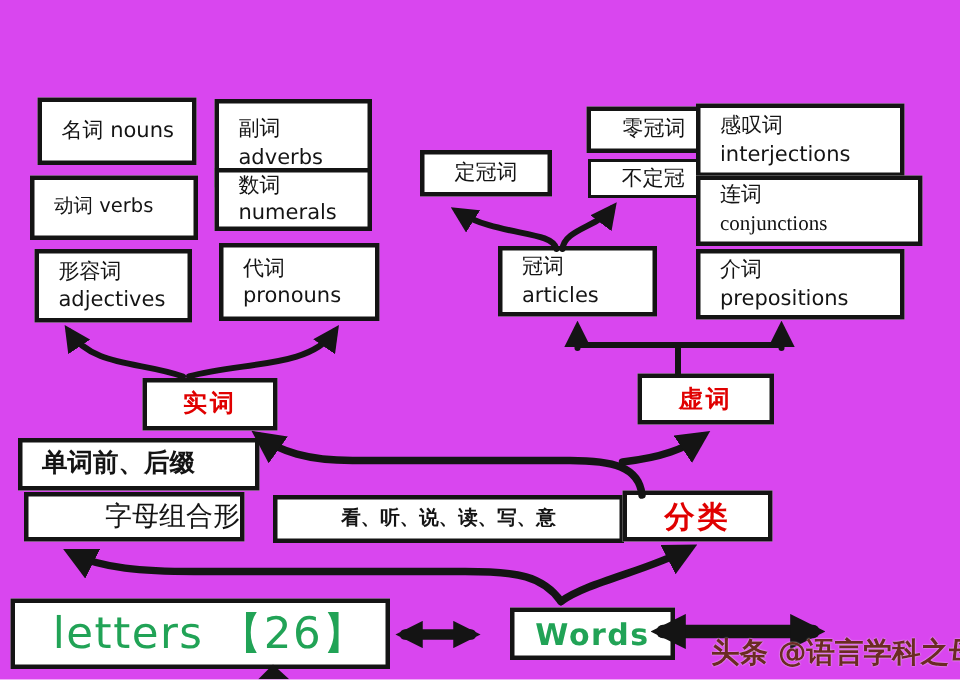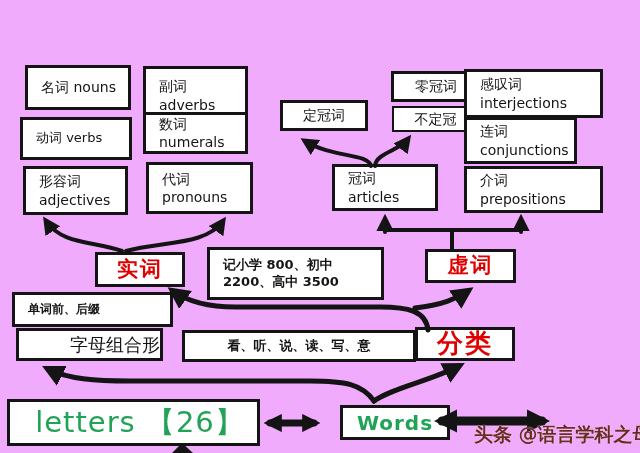--- a/index.html
+++ b/index.html
@@ -1,37 +1,37 @@
 <!DOCTYPE html>
 <html style="--ink: #141414; --red: #e00000; --green: #21a356; --watermark: #6b2a24;"><head>
 <meta charset="utf-8">
 <style>
   html,body{margin:0;padding:0;background:#ffffff;}
   #canvas{
-    position:relative;width:640px;height:453px;background:#f0abfc;overflow:hidden;
+    position:relative;width:640px;height:453px;background:#d946ef;overflow:hidden;
     font-family:"DejaVu Sans","Liberation Sans",sans-serif;color:#141414;
   }
   .box{
     position:absolute;box-sizing:border-box;background:#ffffff;
     border:3px solid #141414;display:flex;flex-direction:column;justify-content:center;
     line-height:1.3;z-index:2;
   }
   .box.pad{padding-left:13px;}
   .box.center{align-items:center;text-align:center;margin-left:18px;}
   .fs14{font-size:14px;}
   .fs15{font-size:13px;}
-  .fs16{font-size:12px;}
+  .fs16{font-size:17px;}
   .fs18{font-size:18px;}
   .bold{font-weight:bold;}
   .red{color:var(--red,#e00000);font-weight:bold;}
   .green{color:var(--green,#21a356);}
   .big-label{font-size:29px;letter-spacing:1px;text-align:center;}
   .words-label{font-size:20px;font-weight:bold;letter-spacing:1px;}
-  .shici-label{font-size:21px;letter-spacing:2px;}
-  .fenlei-label{font-size:26px;letter-spacing:2px;}
+  .shici-label{font-size:16px;letter-spacing:2px;}
+  .fenlei-label{font-size:20px;letter-spacing:2px;}
   #arrows{position:absolute;left:0;top:0;z-index:3;pointer-events:none;}
   .watermark{
     position:absolute;left:474px;top:422px;width:166px;z-index:4;
     font-size:19px;font-weight:bold;color:var(--watermark,#6b2a24);
     text-shadow:0 0 1px #ffffff;white-space:nowrap;
   }
 </style>
 </head>
 <body>
 
@@ -75,43 +75,39 @@
 
   <div class="box center fs14" style="left:374px;top:106px;width:87px;height:26px;border-width:2px;">
     <span>不定冠</span>
   </div>
 
   <div class="box pad fs14" style="left:464px;top:69px;width:139px;height:49px;">
     <span>感叹词</span>
     <span>interjections</span>
   </div>
 
-  <div class="box pad fs14" style="left:464px;top:117px;width:113px;height:47px;">
+  <div class="box pad fs14" style="left:464px;top:117px;width:151px;height:47px;font-family:Liberation Serif, serif;">
     <span>连词</span>
     <span>conjunctions</span>
   </div>
 
   <div class="box pad fs14" style="left:464px;top:166px;width:139px;height:47px;">
     <span>介词</span>
     <span>prepositions</span>
   </div>
 
   <div class="box pad fs14" style="left:332px;top:164px;width:106px;height:47px;">
     <span>冠词</span>
     <span>articles</span>
   </div>
 
   <div class="box center" style="left:77px;top:252px;width:90px;height:35px;">
     <span class="red shici-label">实词</span>
   </div>
 
-  <div class="box pad fs15 bold" style="left:207px;top:247px;width:177px;height:53px;">
-    <span>记小学 800、初中</span>
-    <span>2200、高中 3500</span>
-  </div>
 
   <div class="box center" style="left:407px;top:249px;width:91px;height:34px;">
     <span class="red shici-label">虚词</span>
   </div>
 
   <div class="box pad fs16 bold" style="left:12px;top:292px;width:161px;height:35px;">
     <span>单词前、后缀</span>
   </div>
 
   <div class="box pad fs18" style="left:16px;top:328px;width:147px;height:33px;text-align:right;">

